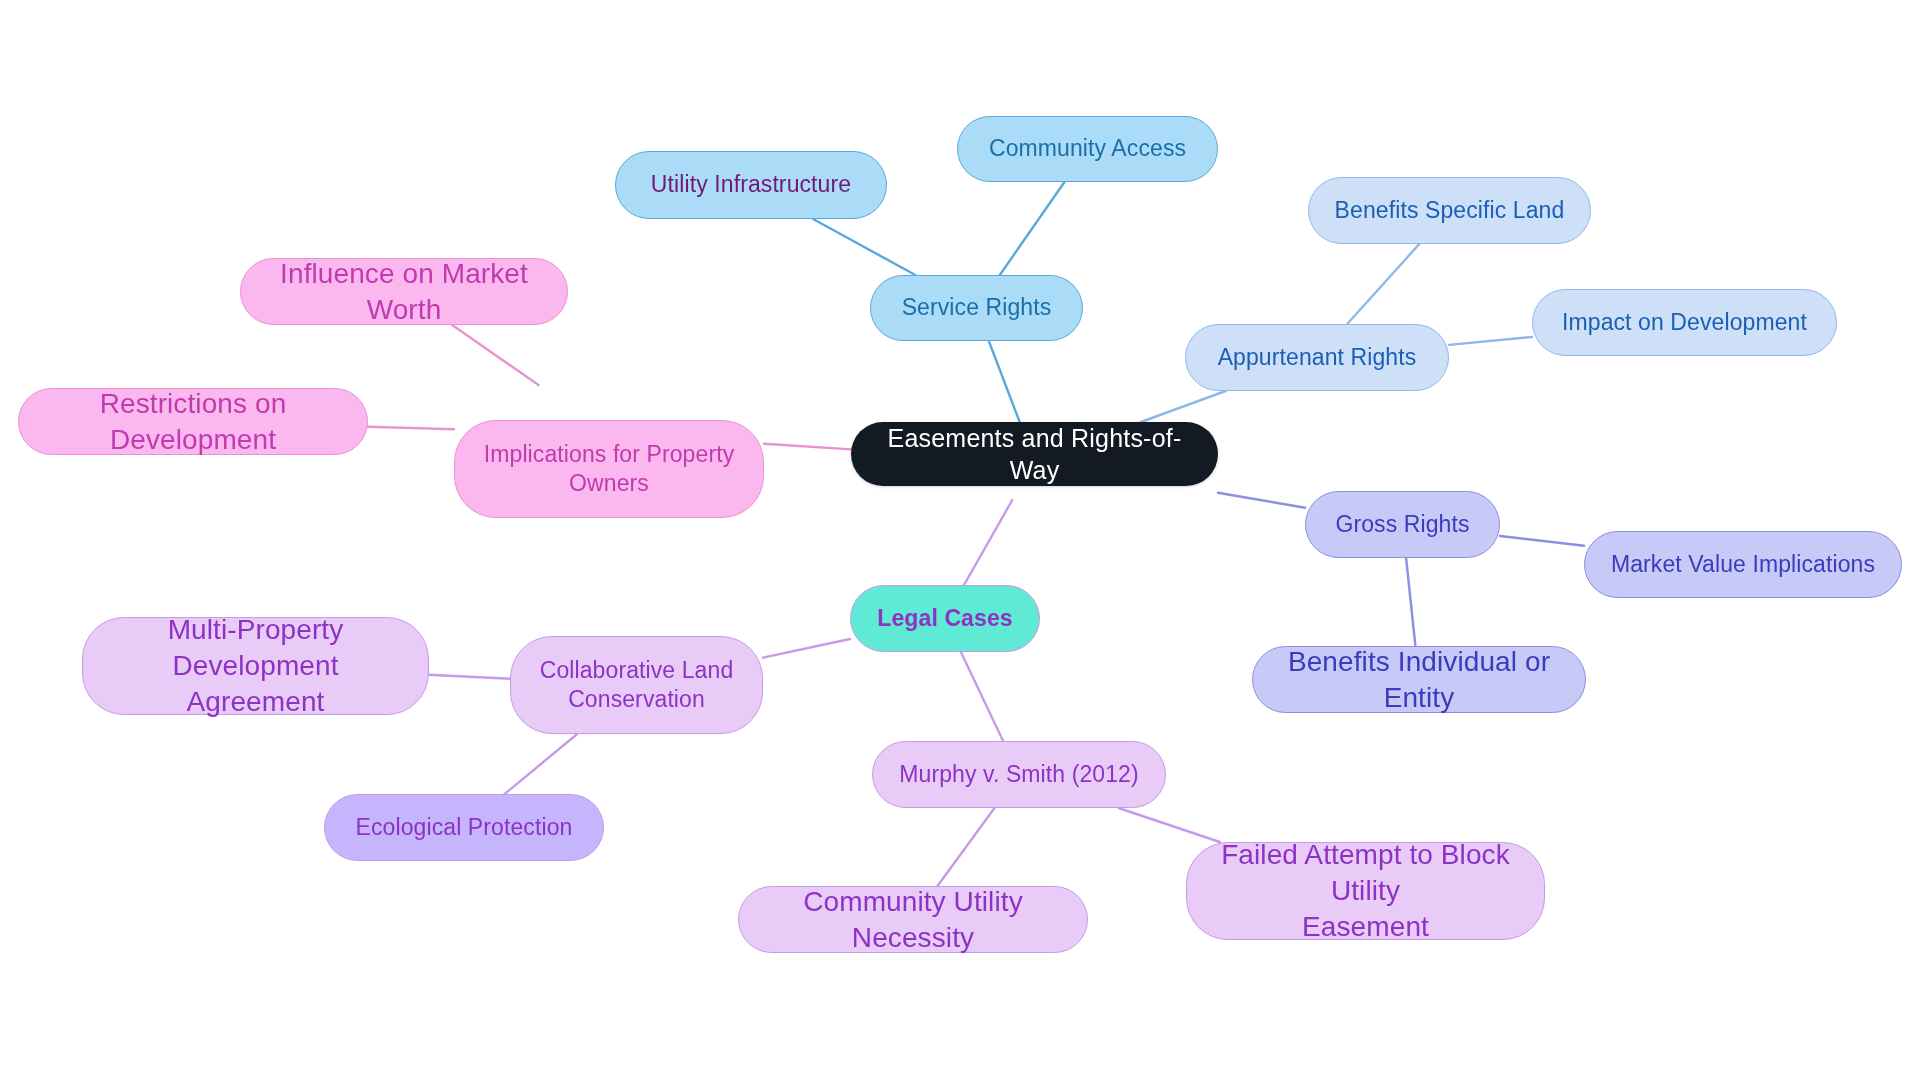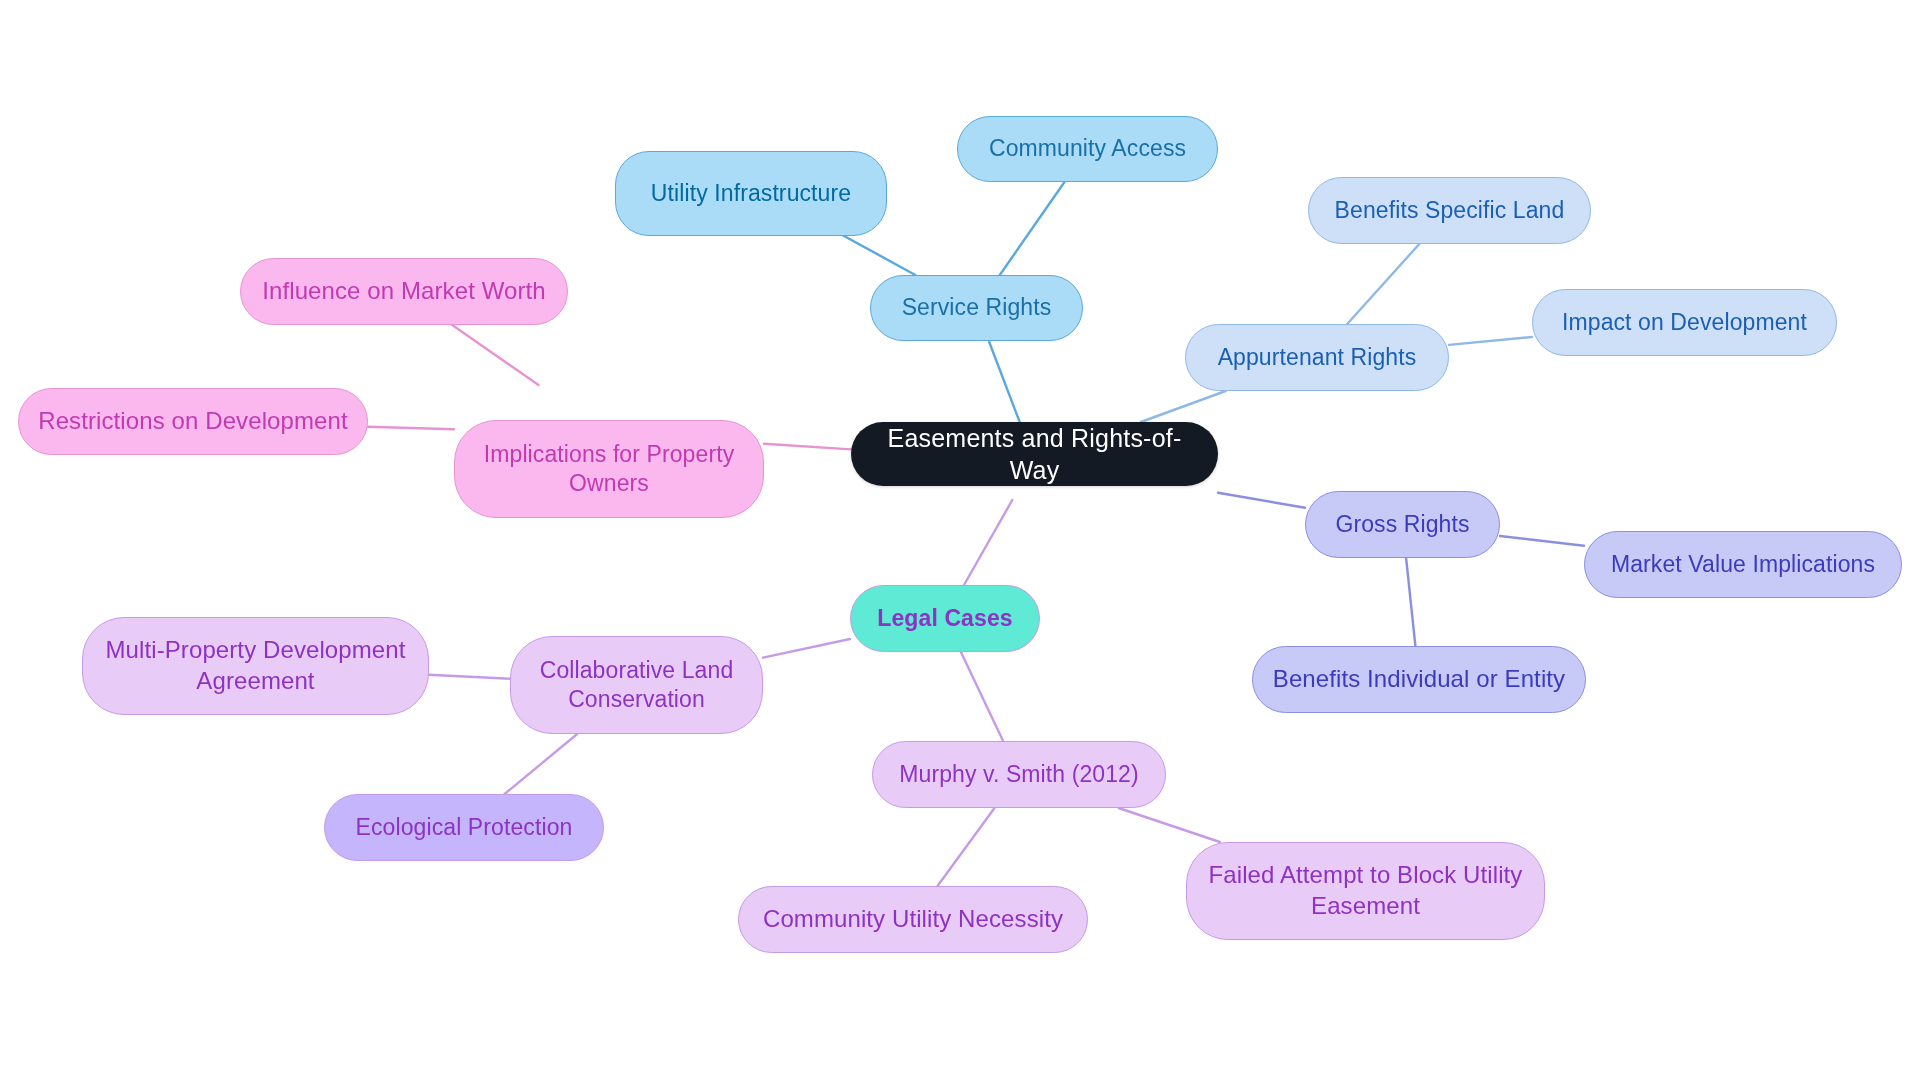--- a/index.html
+++ b/index.html
@@ -49,21 +49,21 @@
     color: #ffffff;
     font-size: 25px;
     letter-spacing: 0.2px;
     box-shadow: 0 1px 3px rgba(0,0,0,0.18);
   }
   .node-label {
     display: block;
     width: 100%;
   }
   .fs-23 { font-size: 23px; }
-  .fs-22 { font-size: 24px; }
+  .fs-22 { font-size: 28px; }
 </style>
 </head>
 <body>
 
 <div id="mindmap-canvas">
   <svg id="edge-layer" viewBox="0 0 1920 1083">
       <line x1="1019.7" y1="422.0" x2="989.2" y2="342.0" stroke="#5aa8dd" stroke-width="2.4" stroke-linecap="round"></line>
       <line x1="915.3" y1="275.0" x2="813.1" y2="219.0" stroke="#5aa8dd" stroke-width="2.4" stroke-linecap="round"></line>
       <line x1="999.8" y1="275.0" x2="1064.5" y2="182.0" stroke="#5aa8dd" stroke-width="2.4" stroke-linecap="round"></line>
       <line x1="1140.9" y1="422.0" x2="1225.6" y2="391.0" stroke="#8fb8e8" stroke-width="2.4" stroke-linecap="round"></line>
@@ -79,21 +79,21 @@
       <line x1="850.0" y1="639.0" x2="763.0" y2="657.7" stroke="#c79ae8" stroke-width="2.4" stroke-linecap="round"></line>
       <line x1="510.0" y1="678.7" x2="429.0" y2="674.7" stroke="#c79ae8" stroke-width="2.4" stroke-linecap="round"></line>
       <line x1="577.2" y1="734.0" x2="504.6" y2="794.0" stroke="#c79ae8" stroke-width="2.4" stroke-linecap="round"></line>
       <line x1="960.9" y1="652.0" x2="1003.1" y2="741.0" stroke="#c79ae8" stroke-width="2.4" stroke-linecap="round"></line>
       <line x1="994.5" y1="808.0" x2="937.5" y2="886.0" stroke="#c79ae8" stroke-width="2.4" stroke-linecap="round"></line>
       <line x1="1118.6" y1="808.0" x2="1219.8" y2="842.0" stroke="#c79ae8" stroke-width="2.4" stroke-linecap="round"></line>
     </svg>
   <div id="node-layer">
       <div class="node node-root" style="left: 851px; top: 422px; width: 367px; height: 64px; background: rgb(20, 26, 35); color: rgb(255, 255, 255);"><span class="node-label ">Easements and Rights-of-Way</span></div>
       <div class="node" style="left: 870px; top: 275px; width: 213px; height: 66px; background: rgb(170, 220, 247); border-color: rgb(90, 168, 221); color: rgb(26, 111, 168); border-radius: 33.5px;"><span class="node-label fs-23">Service Rights</span></div>
-      <div class="node" style="left: 615px; top: 151px; width: 272px; height: 85px; background: rgb(170, 220, 247); border-color: rgb(90, 168, 221); color: #0369a1; border-radius: 34px;"><span class="node-label fs-23">Utility Infrastructure</span></div>
+      <div class="node" style="left: 615px; top: 151px; width: 272px; height: 68px; background: rgb(170, 220, 247); border-color: rgb(90, 168, 221); color: #701a75; border-radius: 34px;"><span class="node-label fs-23">Utility Infrastructure</span></div>
       <div class="node" style="left: 957px; top: 116px; width: 261px; height: 66px; background: rgb(170, 220, 247); border-color: rgb(90, 168, 221); color: rgb(26, 111, 168); border-radius: 33px;"><span class="node-label fs-23">Community Access</span></div>
       <div class="node" style="left: 1185px; top: 324px; width: 264px; height: 67px; background: rgb(205, 224, 248); border-color: rgb(143, 184, 232); color: rgb(26, 95, 180); border-radius: 33.5px;"><span class="node-label fs-23">Appurtenant Rights</span></div>
       <div class="node" style="left: 1308px; top: 177px; width: 283px; height: 67px; background: rgb(205, 224, 248); border-color: rgb(143, 184, 232); color: rgb(26, 95, 180); border-radius: 33.5px;"><span class="node-label fs-23">Benefits Specific Land</span></div>
       <div class="node" style="left: 1532px; top: 289px; width: 305px; height: 67px; background: rgb(205, 224, 248); border-color: rgb(143, 184, 232); color: rgb(26, 95, 180); border-radius: 33.5px;"><span class="node-label fs-23">Impact on Development</span></div>
       <div class="node" style="left: 1305px; top: 491px; width: 195px; height: 67px; background: rgb(199, 201, 247); border-color: rgb(139, 143, 224); color: rgb(59, 59, 189); border-radius: 33.5px;"><span class="node-label fs-23">Gross Rights</span></div>
       <div class="node" style="left: 1584px; top: 531px; width: 318px; height: 67px; background: rgb(199, 201, 247); border-color: rgb(139, 143, 224); color: rgb(59, 59, 189); border-radius: 33.5px;"><span class="node-label fs-23">Market Value Implications</span></div>
       <div class="node" style="left: 1252px; top: 646px; width: 334px; height: 67px; background: rgb(199, 201, 247); border-color: rgb(139, 143, 224); color: rgb(59, 59, 189); border-radius: 33.5px;"><span class="node-label fs-22">Benefits Individual or Entity</span></div>
       <div class="node" style="left: 454px; top: 385px; width: 310px; height: 98px; background: rgb(250, 184, 238); border-color: rgb(232, 147, 209); color: rgb(194, 58, 176); border-radius: 42px; margin-top: 35px;"><span class="node-label fs-23">Implications for Property
 Owners</span></div>
       <div class="node" style="left: 240px; top: 258px; width: 328px; height: 67px; background: rgb(250, 184, 238); border-color: rgb(232, 147, 209); color: rgb(194, 58, 176); border-radius: 33.5px;"><span class="node-label fs-22">Influence on Market Worth</span></div>

